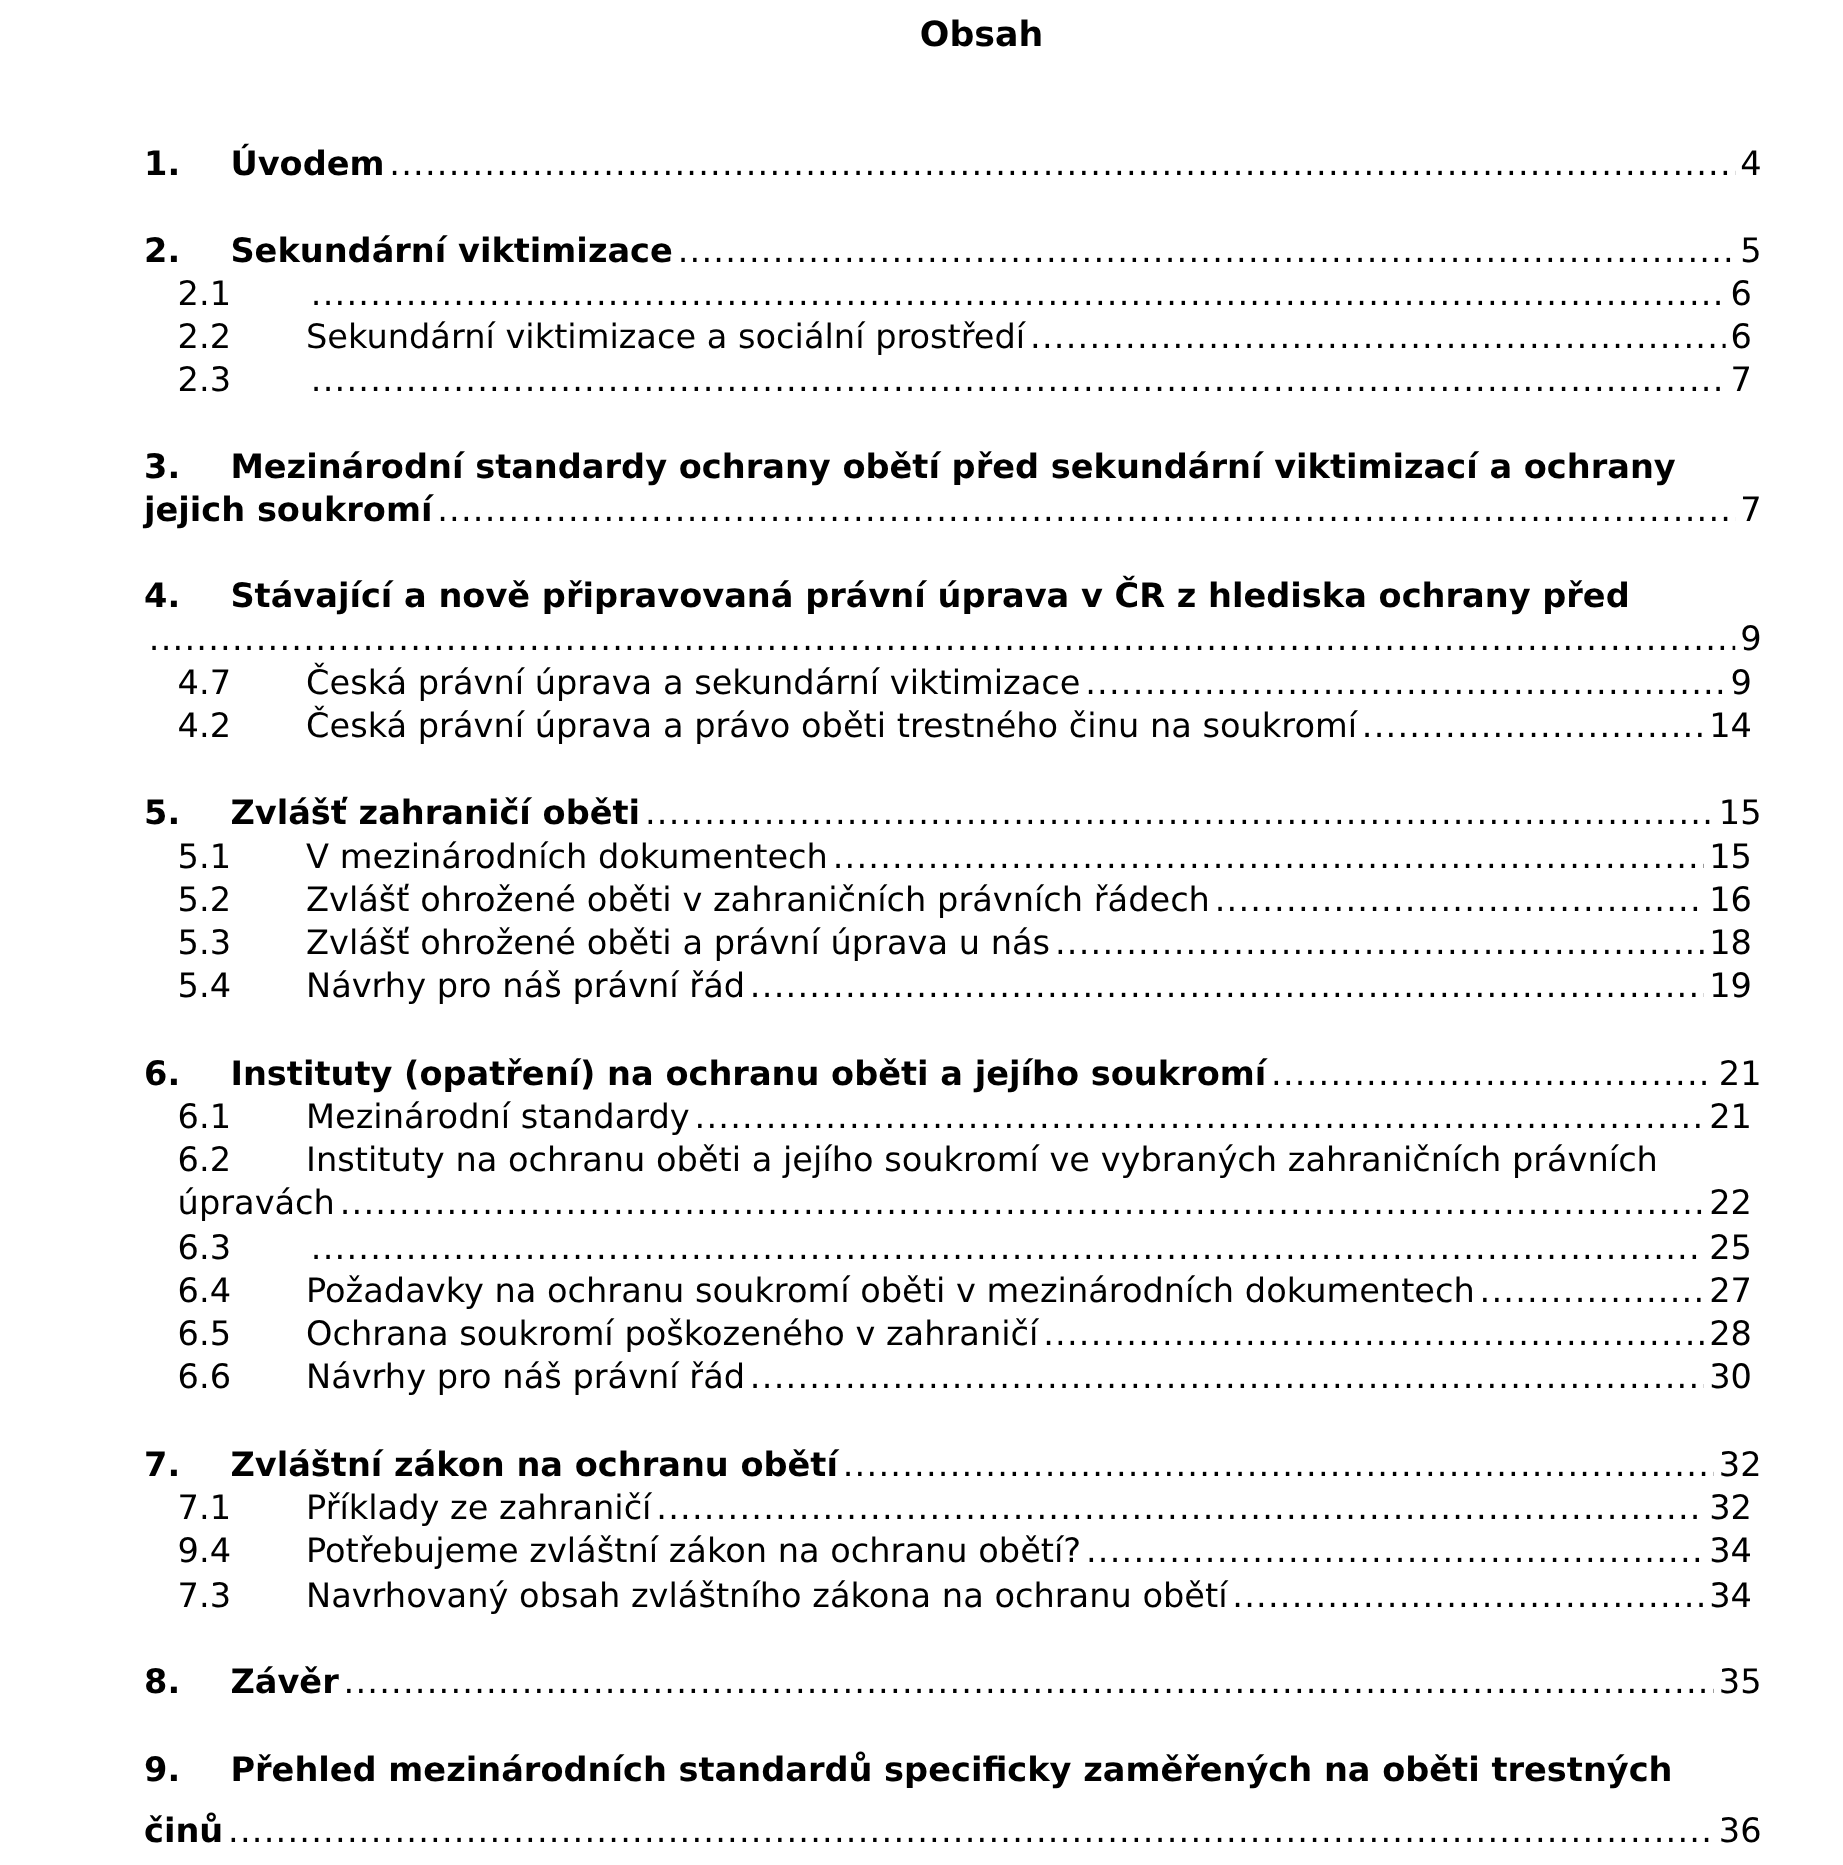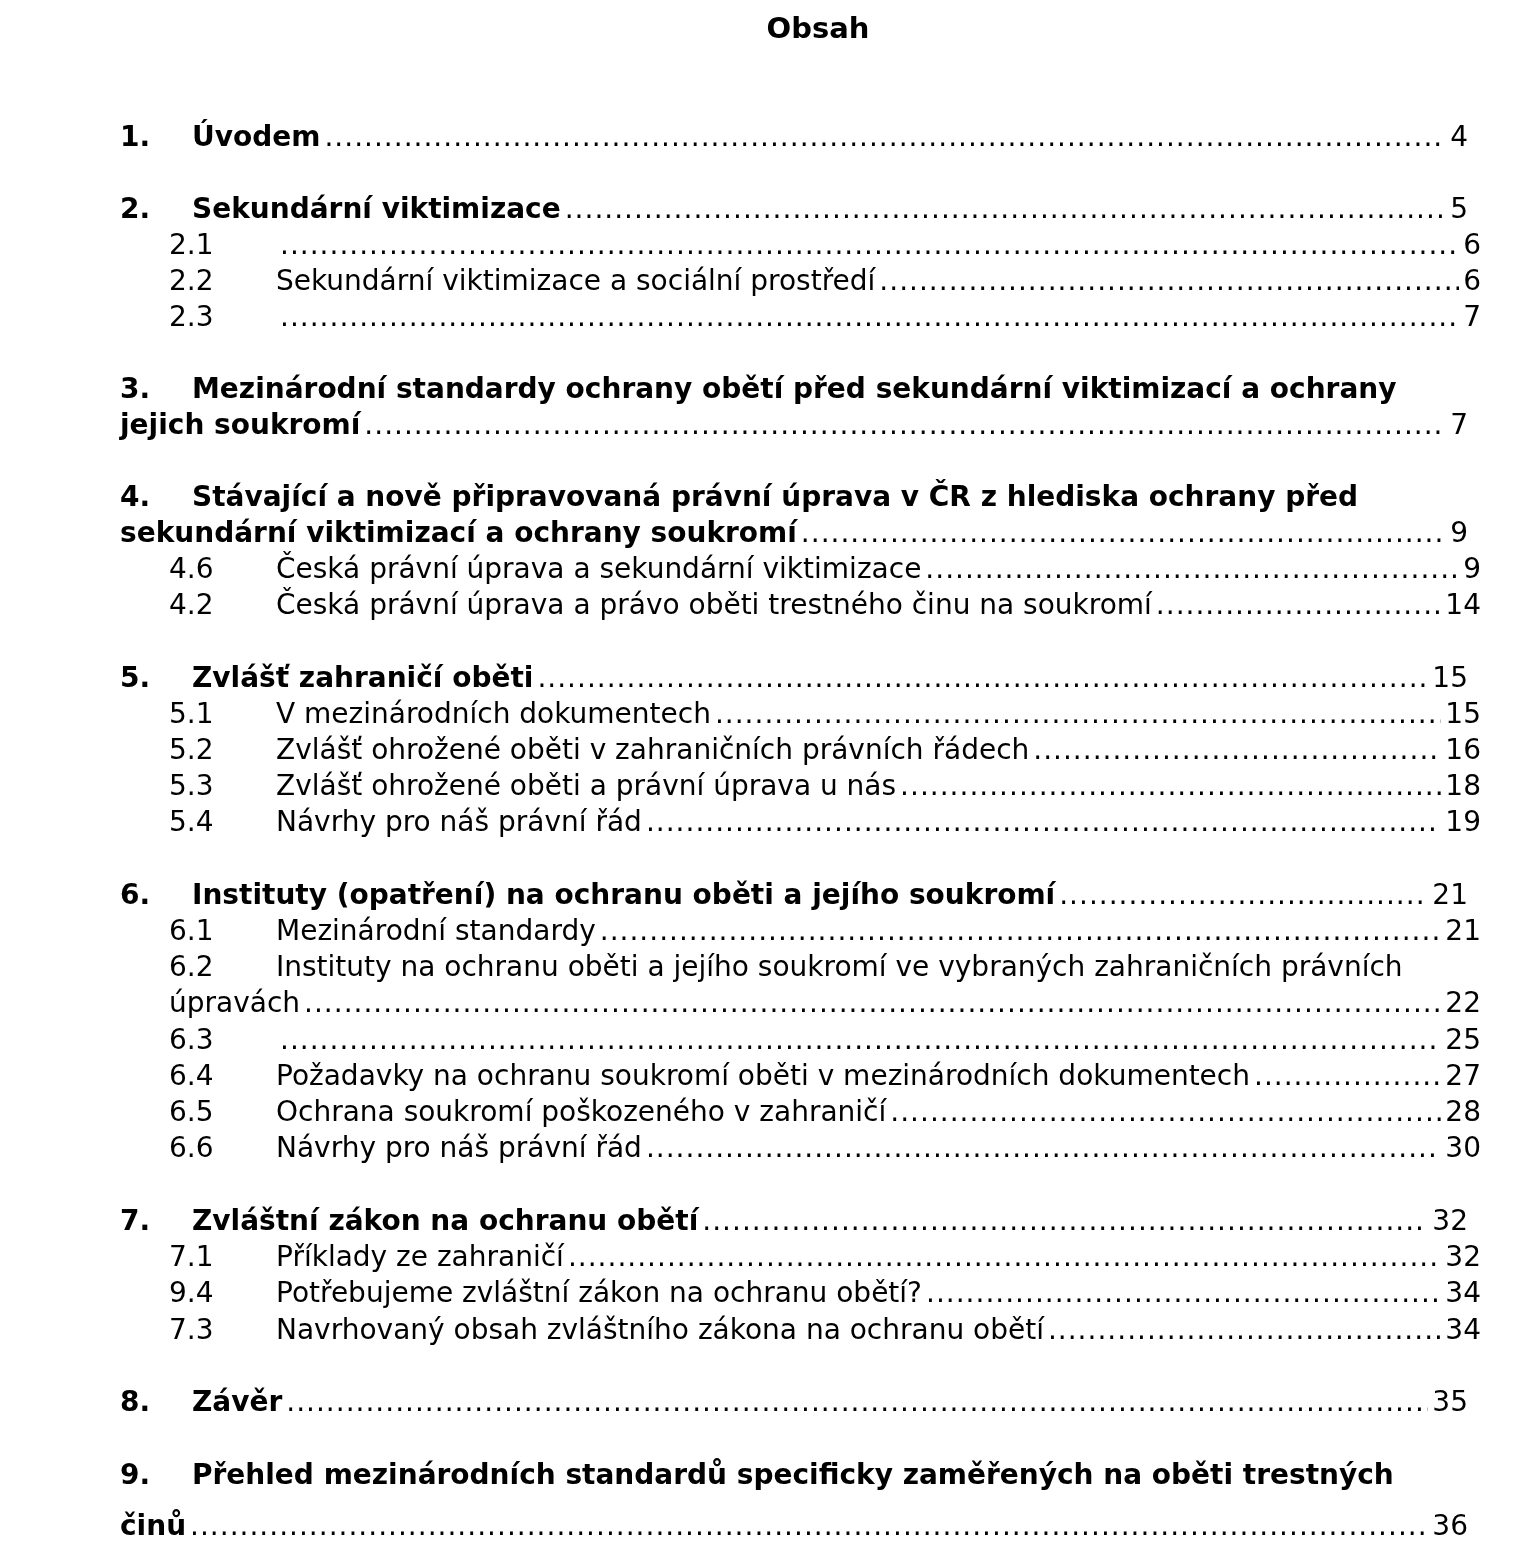--- a/index.html
+++ b/index.html
@@ -13,21 +13,21 @@
   }
   .toc { position: absolute; left: 120px; top: 0; width: 1348px; }
   .row {
     position: absolute; left: 0; width: 1348px; height: 36px;
     font-size: 28px; line-height: 36px; white-space: nowrap;
     display: flex; align-items: baseline;
   }
   .row.bold { font-weight: bold; }
   .row .num { display: inline-block; flex: none; }
   .row.lvl1 .num { width: 72px; }
-  .row.lvl2 { left: 49px; width: 1312px; }
+  .row.lvl2 { left: 28px; width: 1312px; }
   .row.lvl2 .num { width: 107px; }
   .row .text { flex: none; }
   .row .leader {
     flex: 1 1 auto; overflow: hidden; margin: 0 4px;
     font-weight: normal; letter-spacing: 1px;
   }
   .row .leader::before {
     content: "....................................................................................................................................................................................................................................................................................................................";
   }
   .row .page { flex: none; font-weight: normal; }
@@ -77,26 +77,25 @@
     <span class="text">jejich soukromí</span>
     <span class="leader"></span>
     <span class="page">7</span>
   </div>
 
   <div class="row lvl1 bold wrapfirst" style="top:479px">
     <span class="num">4.</span>
     <span class="text">Stávající a nově připravovaná právní úprava v ČR z hlediska ochrany před</span>
   </div>
   <div class="row bold" style="top:515px">
-    <span class="text">sekundární viktimizací a ochrany soukromí</span>
     <span class="leader"></span>
     <span class="page">9</span>
   </div>
   <div class="row lvl2" style="top:551px">
-    <span class="num">4.6</span>
+    <span class="num">4.7</span>
     <span class="text">Česká právní úprava a sekundární viktimizace</span>
     <span class="leader"></span>
     <span class="page">9</span>
   </div>
   <div class="row lvl2" style="top:587px">
     <span class="num">4.2</span>
     <span class="text">Česká právní úprava a právo oběti trestného činu na soukromí</span>
     <span class="leader"></span>
     <span class="page">14</span>
   </div>

